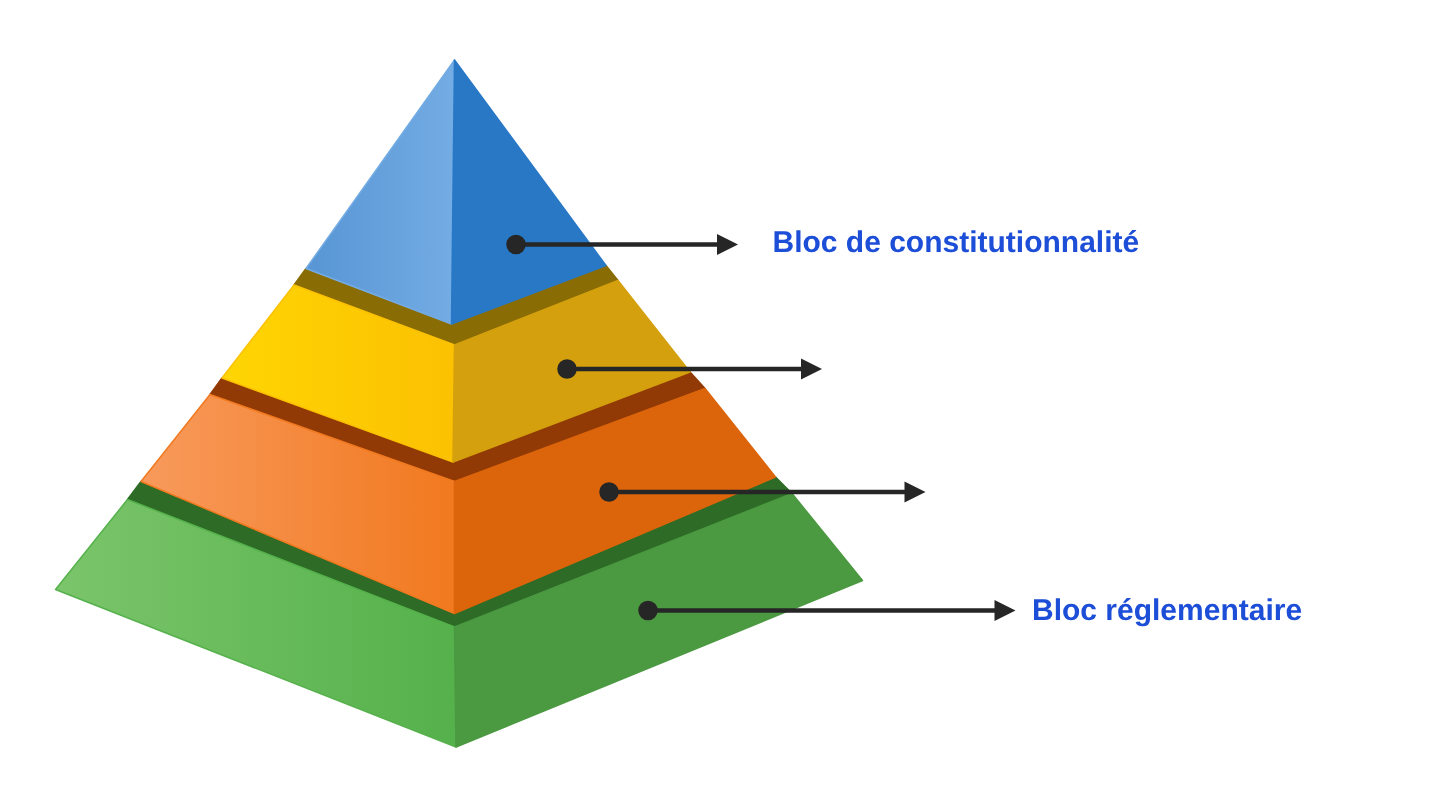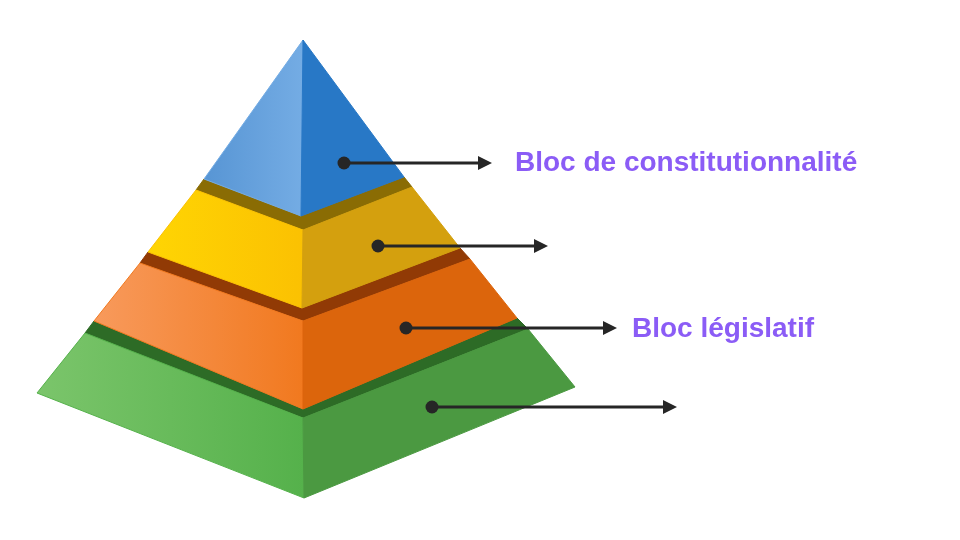--- a/index.html
+++ b/index.html
@@ -9,23 +9,23 @@
     height: 540px;
     background: #ffffff;
     overflow: hidden;
     font-family: "Liberation Sans", sans-serif;
   }
   .stage svg { position: absolute; left: 0; top: 0; }
   .label {
     position: absolute;
     transform: translateY(-50%);
     font-weight: bold;
-    font-size: 28px;
+    font-size: 20px;
     line-height: 1;
-    color: #8b5cf6;
+    color: #1d4ed8;
     white-space: nowrap;
   }
   .label-1 { left: 515px; top: 162px; }
   .label-2 { left: 572px; top: 242px; }
   .label-3 { left: 632px; top: 328px; }
   .label-4 { left: 688px; top: 407px; }
   polygon, line, circle { shape-rendering: auto; }
 </style>
 </head>
 <body>
@@ -86,15 +86,15 @@
     </g>
 
     <g>
       <circle cx="432" cy="407" r="6.5" fill="#262626"></circle>
       <line x1="432" y1="407" x2="664" y2="407" stroke="#262626" stroke-width="3"></line>
       <polygon points="663,400 677,407 663,414" fill="#262626"></polygon>
     </g>
   </svg>
 
   <div class="label label-1">Bloc de constitutionnalité</div>
-  <div class="label label-3">Bloc législatif</div>
+  <div class="label label-4">Bloc réglementaire</div>
 
 </div>
 
 </body></html>

